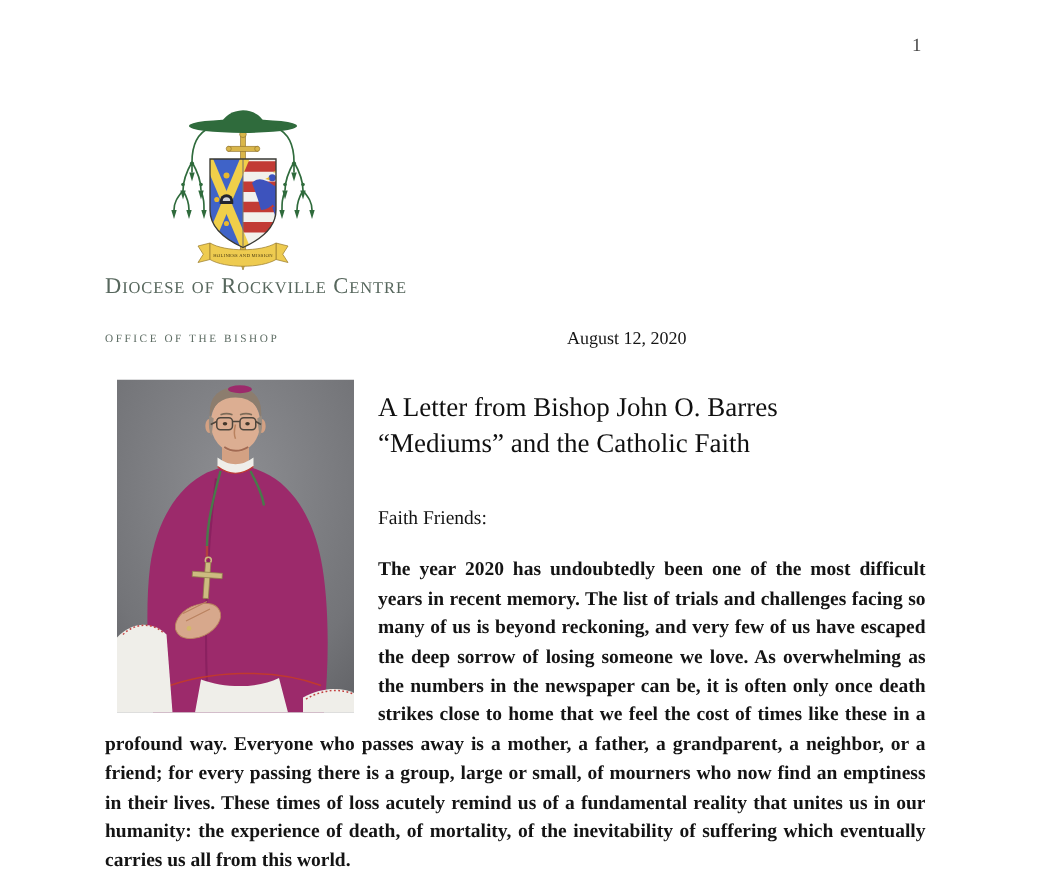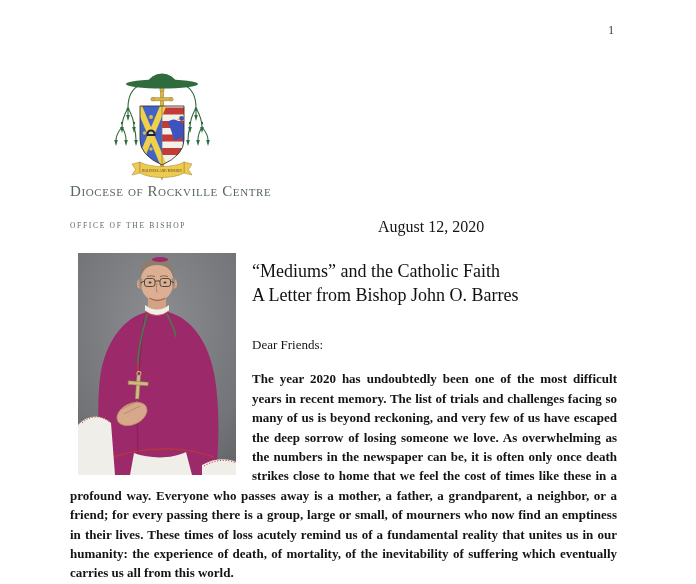--- a/index.html
+++ b/index.html
@@ -8,21 +8,21 @@
   .page{position:relative;width:696px;height:584px;background:#ffffff;}
 
   .page-number{position:absolute;left:608px;top:23px;font-size:12.5px;color:#464646;}
 
   .letterhead{position:absolute;left:70px;top:70px;width:192px;}
   .crest{display:block;width:112px;height:112px;margin:0 auto 0 36px;}
   .org-name{margin-top:2px;font-size:15px;line-height:15px;
             font-variant:small-caps;letter-spacing:0.6px;color:#57675d;white-space:nowrap;}
   .office-name{margin-top:22px;font-size:7.5px;letter-spacing:1.7px;color:#5d6c63;white-space:nowrap;}
 
-  .date{position:absolute;left:378px;top:218px;font-size:16px;color:#141414;}
+  .date{position:absolute;left:378px;top:218px;font-size:12px;color:#141414;}
 
   .content{position:absolute;left:70px;right:79px;top:253px;
            font-size:13px;line-height:19.4px;color:#141414;}
   .portrait{float:left;width:158px;height:222px;margin:0 16px 10px 8px;display:block;}
   .title{font-size:18px;line-height:24px;padding-top:6px;margin:0 0 28px 0;color:#101010;}
   .salutation{margin:0 0 15px 0;}
   .para{margin:0;text-align:justify;font-weight:bold;}
 </style>
 </head>
 <body>
@@ -201,21 +201,21 @@
       </g>
 
       <g>
         <ellipse cx="54" cy="161" rx="16" ry="10.5" transform="rotate(-26 54 161)" fill="#d7a88c" stroke="#b9825f" stroke-width="0.6"></ellipse>
         <path d="M44,156 L60,148 M46,161 L62,153" stroke="#b9825f" stroke-width="0.8" fill="none"></path>
         <circle cx="48" cy="166" r="1.6" fill="#d4b86a"></circle>
       </g>
     </svg>
 
     <div class="title">
+      <div>A Letter from Bishop John O. Barres</div>
       <div>“Mediums” and the Catholic Faith</div>
-      <div>A Letter from Bishop John O. Barres</div>
     </div>
 
-    <p class="salutation">Dear Friends:</p>
+    <p class="salutation">Faith Friends:</p>
 
     <p class="para">The year 2020 has undoubtedly been one of the most difficult years in recent memory. The list of trials and challenges facing so many of us is beyond reckoning, and very few of us have escaped the deep sorrow of losing someone we love. As overwhelming as the numbers in the newspaper can be, it is often only once death strikes close to home that we feel the cost of times like these in a profound way. Everyone who passes away is a mother, a father, a grandparent, a neighbor, or a friend; for every passing there is a group, large or small, of mourners who now find an emptiness in their lives. These times of loss acutely remind us of a fundamental reality that unites us in our humanity: the experience of death, of mortality, of the inevitability of suffering which eventually carries us all from this world.</p>
   </main>
 </div>
 
 </body></html>

